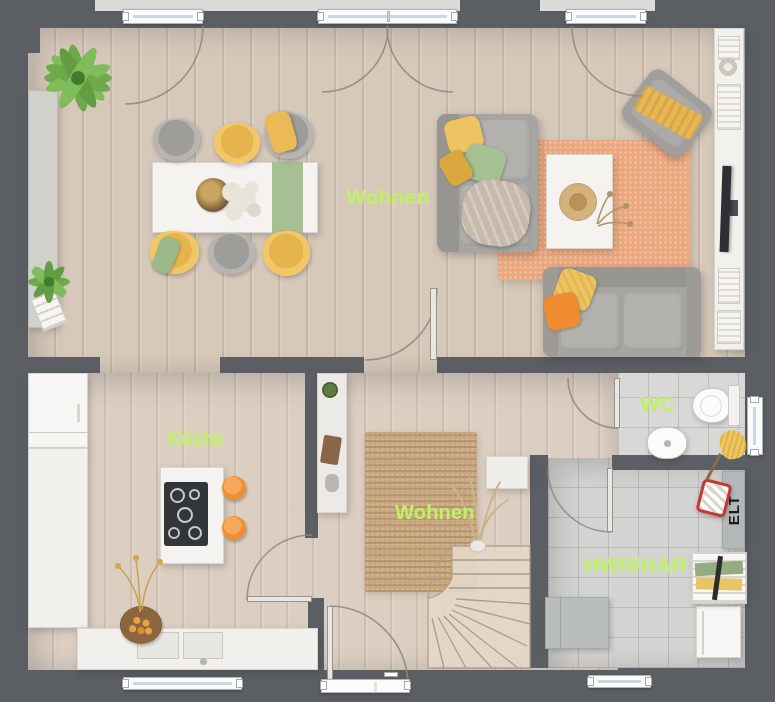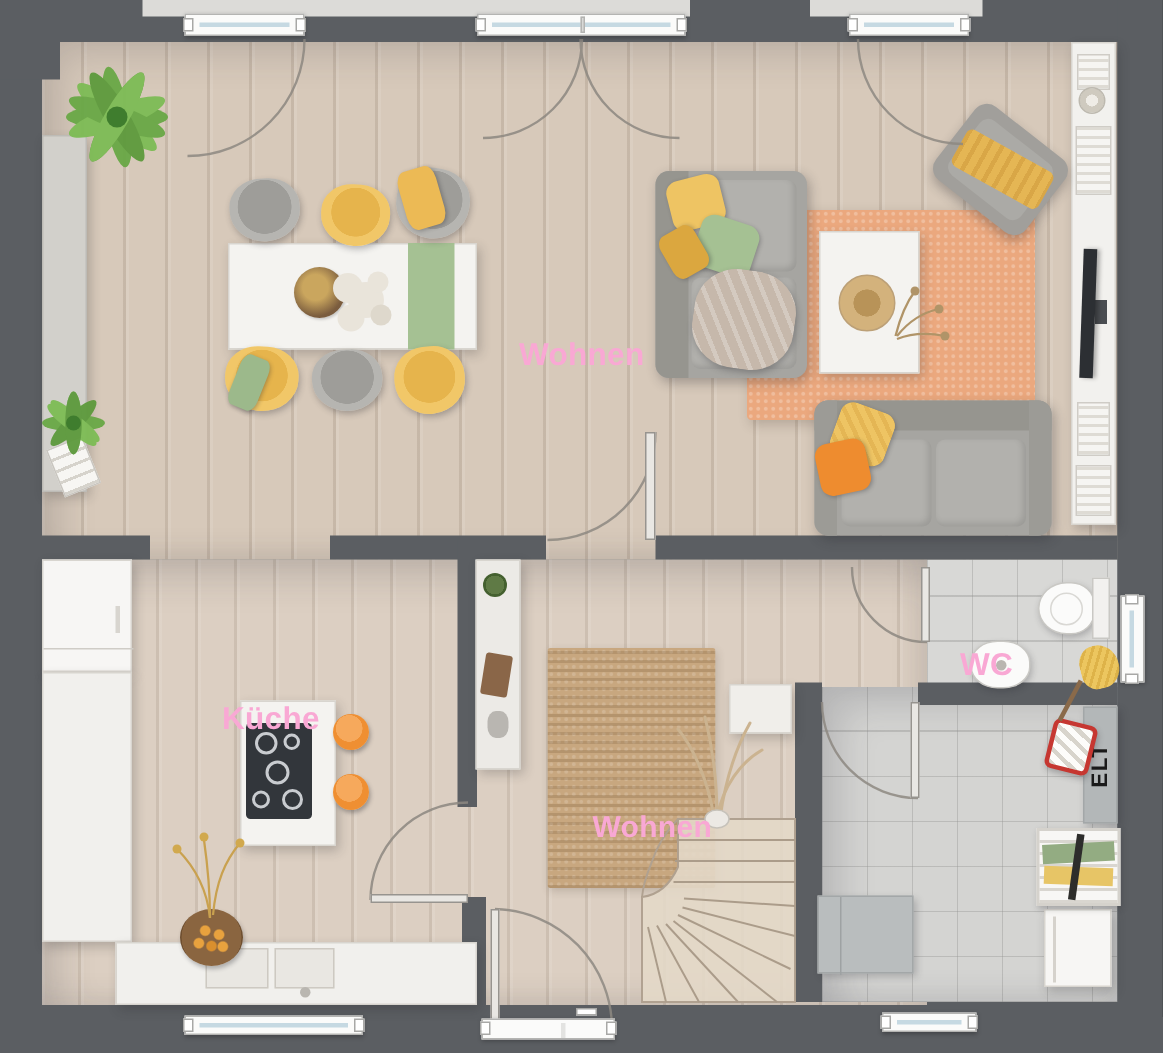--- a/index.html
+++ b/index.html
@@ -40,21 +40,21 @@
 
   .sofa{background:#a6a5a1;border-radius:9px;box-shadow:2px 3px 8px rgba(40,40,46,.30);z-index:20;}
   .cushion{background:#b2b1ad;border-radius:6px;box-shadow:inset -2px -2px 4px rgba(0,0,0,.13);}
 
   .winbar{background:#fbfbfa;border:1px solid #b4b4b2;z-index:35;box-shadow:0 1px 3px rgba(0,0,0,.28);}
   .glass-h{left:9px;right:9px;top:40%;height:3px;background:#c6d9e2;}
   .glass-v{top:9px;bottom:9px;left:38%;width:3px;background:#c6d9e2;}
   .cap{width:7px;height:9px;background:#ffffff;border:1px solid #a8a8a6;}
   .leaf{background:#e9e7e3;border:1px solid #97948f;z-index:34;}
 
-  .label{color:#f9a8d4;font-weight:700;z-index:40;white-space:nowrap;letter-spacing:.2px;margin-top:40px;}
+  .label{color:#bef264;font-weight:700;z-index:40;white-space:nowrap;letter-spacing:.2px;}
   .burner{border:2px solid #c9ccd0;border-radius:50%;}
   .bookstack{background:#f6f5f2;border:1px solid #cfccc6;z-index:22;
     background-image:repeating-linear-gradient(0deg,#dedbd4 0 2px,transparent 2px 6px);}
   .elt-text{writing-mode:vertical-rl;transform:rotate(180deg);font-weight:700;color:#1a1a1a;
     font-size:15px;letter-spacing:1px;}
 </style>
 </head>
 <body>
 
 <div id="plan">
@@ -340,17 +340,18 @@
     <div class="cap" style="left:-2px;top:1px;"></div>
       <div class="cap" style="right:-2px;top:1px;"></div>
   </div>
   <div class="winbar" style="left:588px;top:675px;width:63px;height:13px;">
     <div class="glass-h"></div>
     <div class="cap" style="left:-2px;top:1px;"></div>
       <div class="cap" style="right:-2px;top:1px;"></div>
   </div>
 
   <div class="label" style="left:346px;top:185px;font-size:21px;">Wohnen</div>
-  <div class="label" style="left:148px;top:428px;font-size:21px;">Küche</div>
+  <div class="label" style="left:168px;top:428px;font-size:18px;text-decoration:underline;">Küche</div>
   <div class="label" style="left:395px;top:501px;font-size:20px;">Wohnen</div>
   <div class="label" style="left:640px;top:392px;font-size:21px;">WC</div>
+  <div class="label" style="left:584px;top:553px;font-size:21px;">HWR/HAR</div>
 
 </div>
 
 </body></html>

